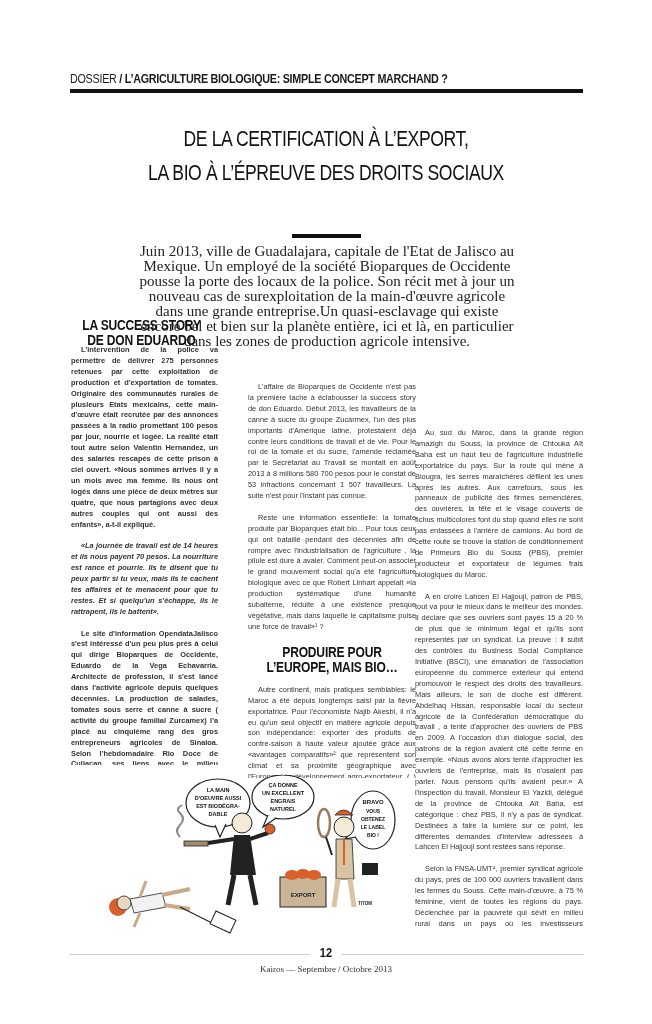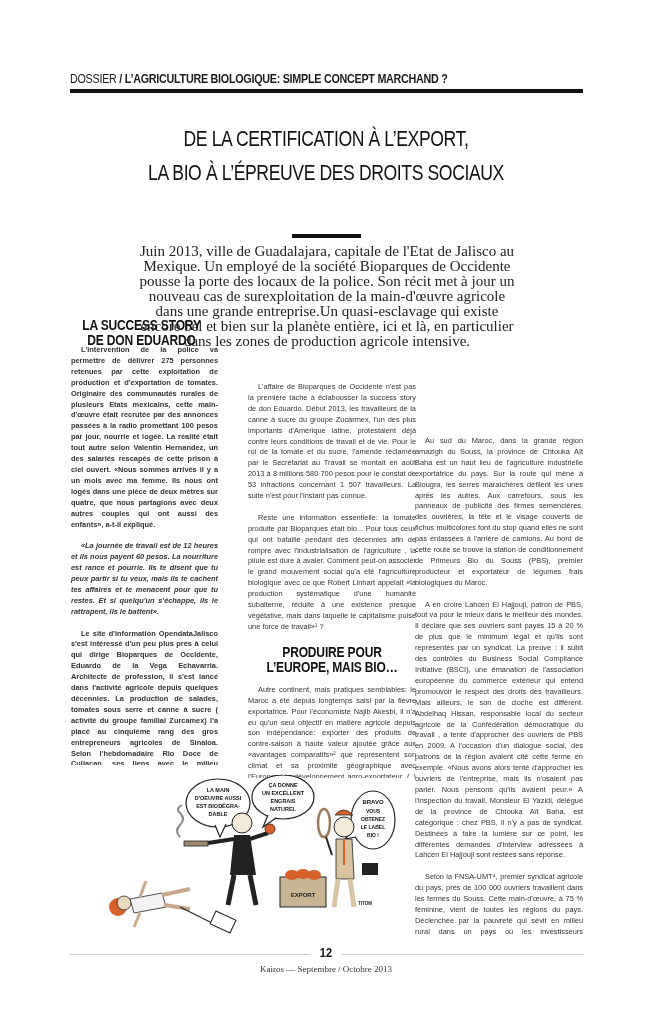--- a/index.html
+++ b/index.html
@@ -15,21 +15,21 @@
   .headline span { display:block; transform:scaleX(0.80); transform-origin:center top; white-space:nowrap; }
   .rule-short { position:absolute; left:292px; top:234px; width:69px; height:4px; background:#111; }
 
   .chapo { position:absolute; left:136px; top:200px; width:382px; text-align:center; font-family:"Liberation Serif", serif; font-size:15px; line-height:15px; color:#222; }
 
   .col { position:absolute; font-family:"Liberation Sans", sans-serif; font-size:7.4px; line-height:10.9px; text-align:justify; color:#333; }
   .col p { margin:0 0 10.9px 0; text-indent:10px; }
   .col p.it { font-style:italic; }
   .col1 { left:71px; top:345px; width:147px; }
   .col2 { left:232px; top:316px; width:168px;margin-left:16px; }
-  .col3 { left:415px; top:316px; width:168px; }
+  .col3 { left:415px; top:308px; width:168px; }
 
   .subhead { font-family:"Liberation Sans", sans-serif; font-weight:bold; font-size:14px; line-height:15px; text-align:center; color:#111; letter-spacing:-0.2px; }
   .subhead span { display:block; transform:scaleX(0.86); transform-origin:center top; white-space:nowrap; }
   .sh1 { position:absolute; left:68px; top:318px; width:147px; }
   .sh2 { margin:12px 0 10px 0; }
 
   .cartoon { position:absolute; left:100px; top:775px; width:310px; height:160px; }
 
   .footer-line { position:absolute; top:954px; height:1px; background:#cfcfcf; }
   .fl-left { left:70px; width:240px; }
@@ -55,21 +55,21 @@
 
   <div class="chapo" style="top:244px;">Juin 2013, ville de Guadalajara, capitale de l'Etat de Jalisco au Mexique. Un employé de la société Bioparques de Occidente pousse la porte des locaux de la police. Son récit met à jour un nouveau cas de surexploitation de la main-d'œuvre agricole dans une grande entreprise.Un quasi-esclavage qui existe encore bel et bien sur la planète entière, ici et là, en particulier dans les zones de production agricole intensive.</div>
 
   <div class="subhead sh1">
     <span>LA SUCCESS STORY</span>
     <span>DE DON EDUARDO</span>
   </div>
 
   <div class="col col1" style="height:420px; overflow:hidden;font-weight:bold;">
     <p>L'intervention de la police va permettre de délivrer 275 personnes retenues par cette exploitation de production et d'exportation de tomates. Originaire des communautés rurales de plusieurs Etats mexicains, cette main-d'œuvre était recrutée par des annonces passées à la radio promettant 100 pesos par jour, nourrie et logée. La réalité était tout autre selon Valentin Hernandez, un des salariés rescapés de cette prison à ciel ouvert. «Nous sommes arrivés il y a un mois avec ma femme. Ils nous ont logés dans une pièce de deux mètres sur quatre, que nous partagions avec deux autres couples qui ont aussi des enfants», a-t-il expliqué.</p>
-    <p class="it">«La journée de travail est de 12 heures et ils nous payent 60 pesos. La nourriture est rance et pourrie. Ils te disent que tu peux partir si tu veux, mais ils te cachent tes affaires et te menacent pour que tu restes. Et si quelqu'un s'échappe, ils le rattrapent, ils le battent».</p>
+    <p class="it">«La journée de travail est de 14 heures et ils nous payent 70 pesos. La nourriture est rance et pourrie. Ils te disent que tu peux partir si tu veux, mais ils te cachent tes affaires et te menacent pour que tu restes. Et si quelqu'un s'échappe, ils le rattrapent, ils le battent».</p>
     <p>Le site d'information OpendataJalisco s'est intéressé d'un peu plus près à celui qui dirige Bioparques de Occidente, Eduardo de la Vega Echavarria. Architecte de profession, il s'est lancé dans l'activité agricole depuis quelques décennies. La production de salades, tomates sous serre et canne à sucre ( activité du groupe familial Zurcamex) l'a placé au cinquième rang des gros entrepreneurs agricoles de Sinaloa. Selon l'hebdomadaire Rio Doce de Culiacan, ses liens avec le milieu politique lui ont permis de rafler un pactole conséquent d'aides diverses pour ses entreprises. Eduardo a baptisé une de ses tomates du prénom de son épouse, Kaliruy. La société qui importe sa production aux États-Unis , Kaliruy Produce Inc, a son siège à Nogales, Arizona. Entreprenant, Eduardo l'est toujours: il a choisi d'investir dans la production d'ethanol à base de maïs. Une des trois implantations prévues est d'ores et déjà terminée, mais il semble que le fringant patriarche ait fait peu de cas de la procédure légale, ce qui lui vaut actuellement quelques ennuis à la suite de plaintes de groupes écologistes.</p>
   </div>
 
   <div class="col col2" style="height:462px; overflow:hidden;">
     <p style="margin-top:66px;">L'affaire de Bioparques de Occidente n'est pas la première tache à éclabousser la success story de don Eduardo. Début 2013, les travailleurs de la canne à sucre du groupe Zucarmex, l'un des plus importants d'Amérique latine, protestaient déjà contre leurs conditions de travail et de vie. Pour le roi de la tomate et du sucre, l'amende réclamée par le Secrétariat au Travail se montait en août 2013 à 8 millions 580 700 pesos pour le constat de 53 infractions concernant 1 507 travailleurs. La suite n'est pour l'instant pas connue.</p>
     <p>Reste une information essentielle: la tomate produite par Bioparques était bio... Pour tous ceux qui ont bataillé pendant des décennies afin de rompre avec l'industrialisation de l'agriculture , la pilule est dure à avaler. Comment peut-on associer le grand mouvement social qu'a été l'agriculture biologique avec ce que Robert Linhart appelait «la production systématique d'une humanité subalterne, réduite à une existence presque végétative, mais dans laquelle le capitalisme puise une force de travail»¹ ?</p>
     <div class="subhead sh2">
       <span>PRODUIRE POUR</span>
       <span>L’EUROPE, MAIS BIO…</span>
     </div>

